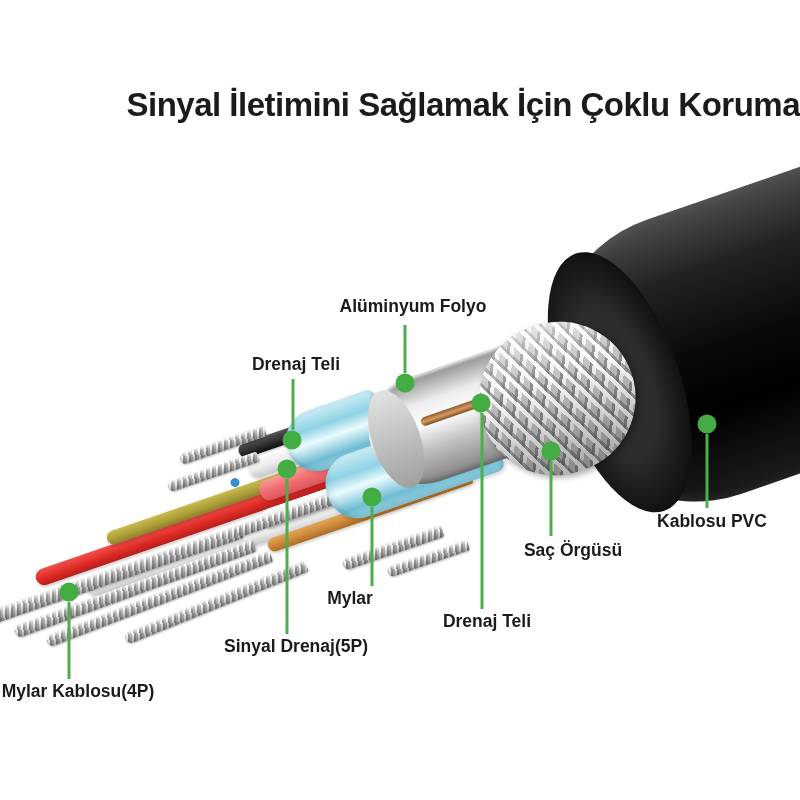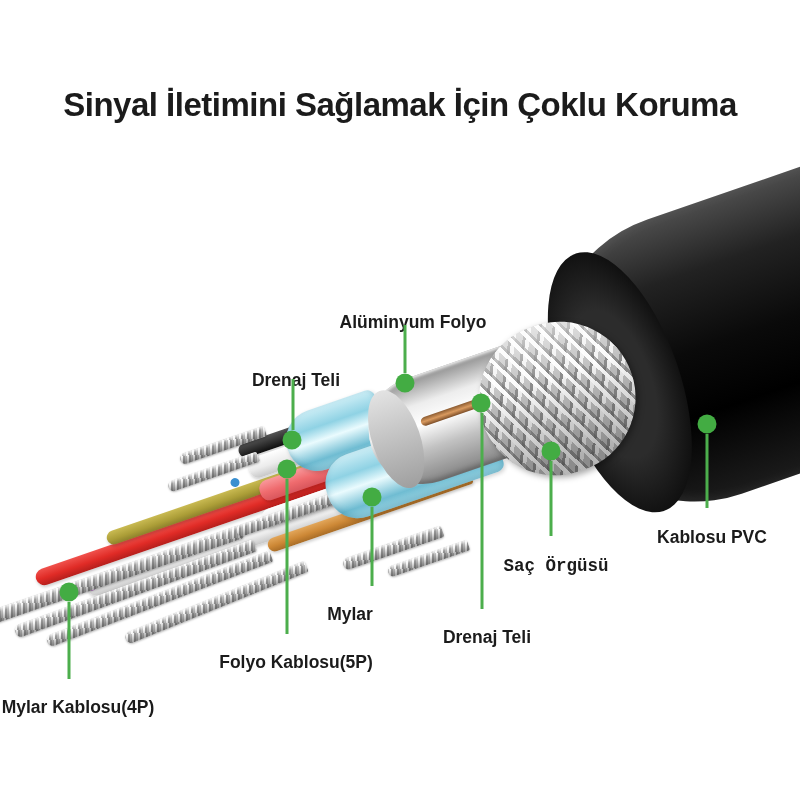--- a/index.html
+++ b/index.html
@@ -1,20 +1,20 @@
 <!DOCTYPE html>
 <html style="--c-accent: #43ac43; --c-accentline: #4cae4c; --c-text: #1b1b1b; --c-pvc: #0a0a0a; --c-foil: #d7d7d7; --c-mylar: #8fd2e4; --c-copper: #d99a5f; --c-red: #e02b26; --c-pink: #ef6b6e; --c-orange: #cd8836; --c-olive: #ab9d37; --c-white: #ececec; --c-black: #2b2b2b; --c-silver: #c9c9c9;"><head>
 <meta charset="utf-8">
 <style>
   html,body{margin:0;padding:0;background:#ffffff;}
   body{width:800px;height:800px;position:relative;overflow:hidden;
        font-family:"Liberation Sans","DejaVu Sans",sans-serif;}
 
   
-  .title{position:absolute;left:0;top:64px;width:800px;text-align:center;
+  .title{position:absolute;left:0;top:64px;width:800px;text-align:right;
          font-size:33px;font-weight:700;letter-spacing:-0.5px;
          color:var(--c-text,#1b1b1b);white-space:nowrap;}
 
   
   .scene{position:absolute;left:0;top:150px;width:800px;height:520px;overflow:hidden;}
   .cable{position:absolute;left:-70px;top:80px;width:980px;height:440px;
          transform:rotate(-19deg);transform-origin:50% 50%;}
   .layer,.wire,.bare{position:absolute;}
 
   .pvc{background:linear-gradient(to bottom,#4d4d4d 0%,#222 22%,#0a0a0a 48%,#000 70%,#1c1c1c 100%);
@@ -59,21 +59,21 @@
        border-radius:6px 3px 3px 6px;box-shadow:0 1px 2px rgba(0,0,0,.25);}
 
   .dot-blue{position:absolute;border-radius:50%;background:#3a8fd0;}
 
   
   .annotations{position:absolute;left:0;top:0;width:800px;height:800px;z-index:5;pointer-events:none;}
   .a-dot{position:absolute;width:19px;height:19px;border-radius:50%;
          background:var(--c-accent,#43ac43);transform:translate(-50%,-50%);}
   .a-line{position:absolute;width:3px;background:var(--c-accentline,#4cae4c);transform:translateX(-50%);}
   .a-label{position:absolute;transform:translateX(-50%);white-space:nowrap;
-           font-size:17.5px;font-weight:700;color:var(--c-text,#1b1b1b);margin-top:16px;}
+           font-size:17.5px;font-weight:700;color:var(--c-text,#1b1b1b);}
 </style>
 </head>
 <body>
 
 <h1 class="title">Sinyal İletimini Sağlamak İçin Çoklu Koruma</h1>
 
 <div class="scene">
   <div class="cable">
 
     <div class="layer pvc" style="left:635px;top:76px;width:490px;height:290px;"></div>
@@ -124,39 +124,39 @@
 
   <div>
     <div class="a-dot" style="left:707px;top:424px;"></div>
     <div class="a-line" style="left:707px;top:434px;height:74px;"></div>
     <div class="a-label" style="left:712px;top:511px;">Kablosu PVC</div>
   </div>
 
   <div>
     <div class="a-dot" style="left:551px;top:451px;"></div>
     <div class="a-line" style="left:551px;top:461px;height:75px;"></div>
-    <div class="a-label" style="left:556px;top:540px;font-family:Liberation Mono, monospace;">Saç Örgüsü</div>
+    <div class="a-label" style="left:573px;top:540px;">Saç Örgüsü</div>
   </div>
 
   <div>
     <div class="a-dot" style="left:372px;top:497px;"></div>
     <div class="a-line" style="left:372px;top:507px;height:79px;"></div>
     <div class="a-label" style="left:350px;top:588px;">Mylar</div>
   </div>
 
   <div>
     <div class="a-dot" style="left:481px;top:403px;"></div>
     <div class="a-line" style="left:482px;top:413px;height:196px;"></div>
     <div class="a-label" style="left:487px;top:611px;">Drenaj Teli</div>
   </div>
 
   <div>
     <div class="a-dot" style="left:287px;top:469px;"></div>
     <div class="a-line" style="left:287px;top:479px;height:155px;"></div>
-    <div class="a-label" style="left:296px;top:636px;">Folyo Kablosu(5P)</div>
+    <div class="a-label" style="left:296px;top:636px;">Sinyal Drenaj(5P)</div>
   </div>
 
   <div>
     <div class="a-dot" style="left:69px;top:592px;"></div>
     <div class="a-line" style="left:69px;top:602px;height:77px;"></div>
     <div class="a-label" style="left:78px;top:681px;">Mylar Kablosu(4P)</div>
   </div>
 </div>
 
 </body></html>

